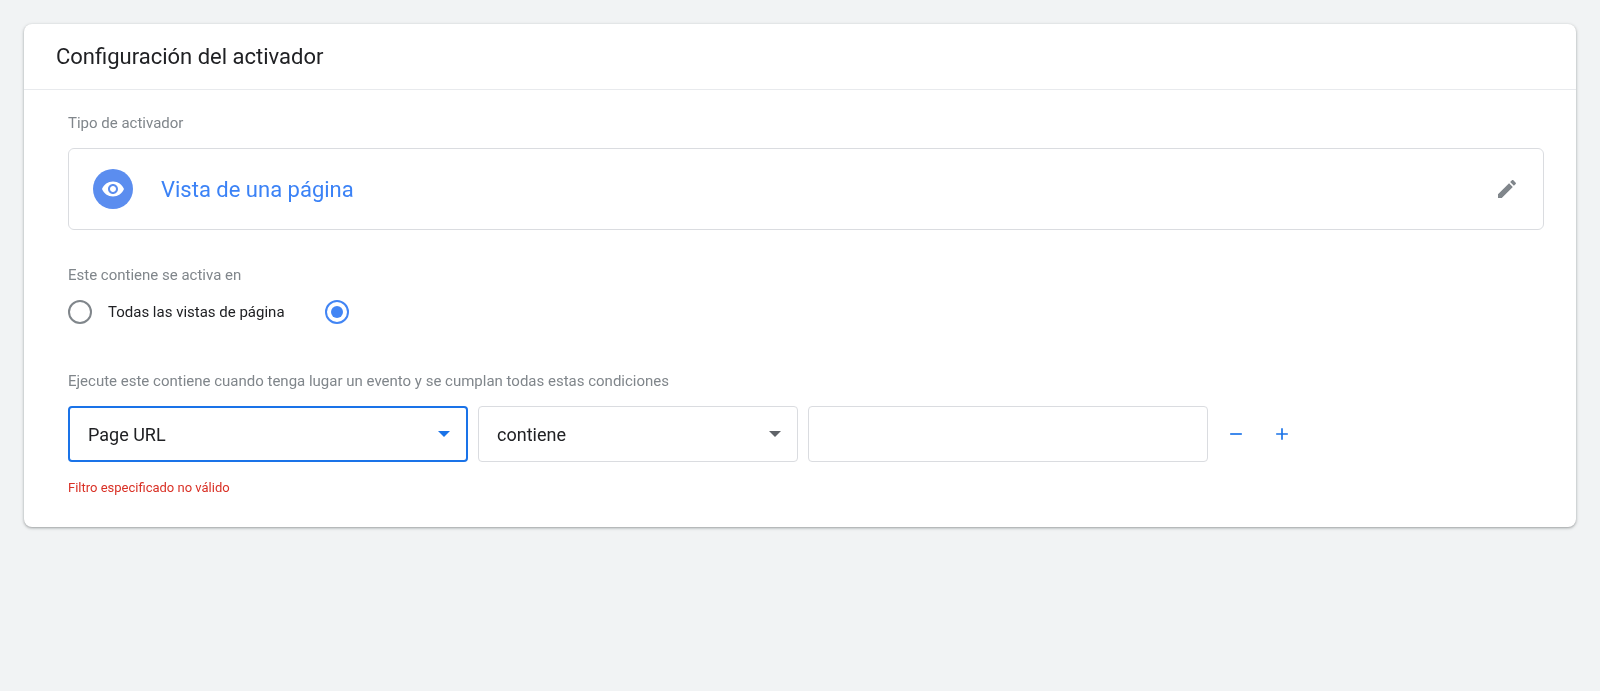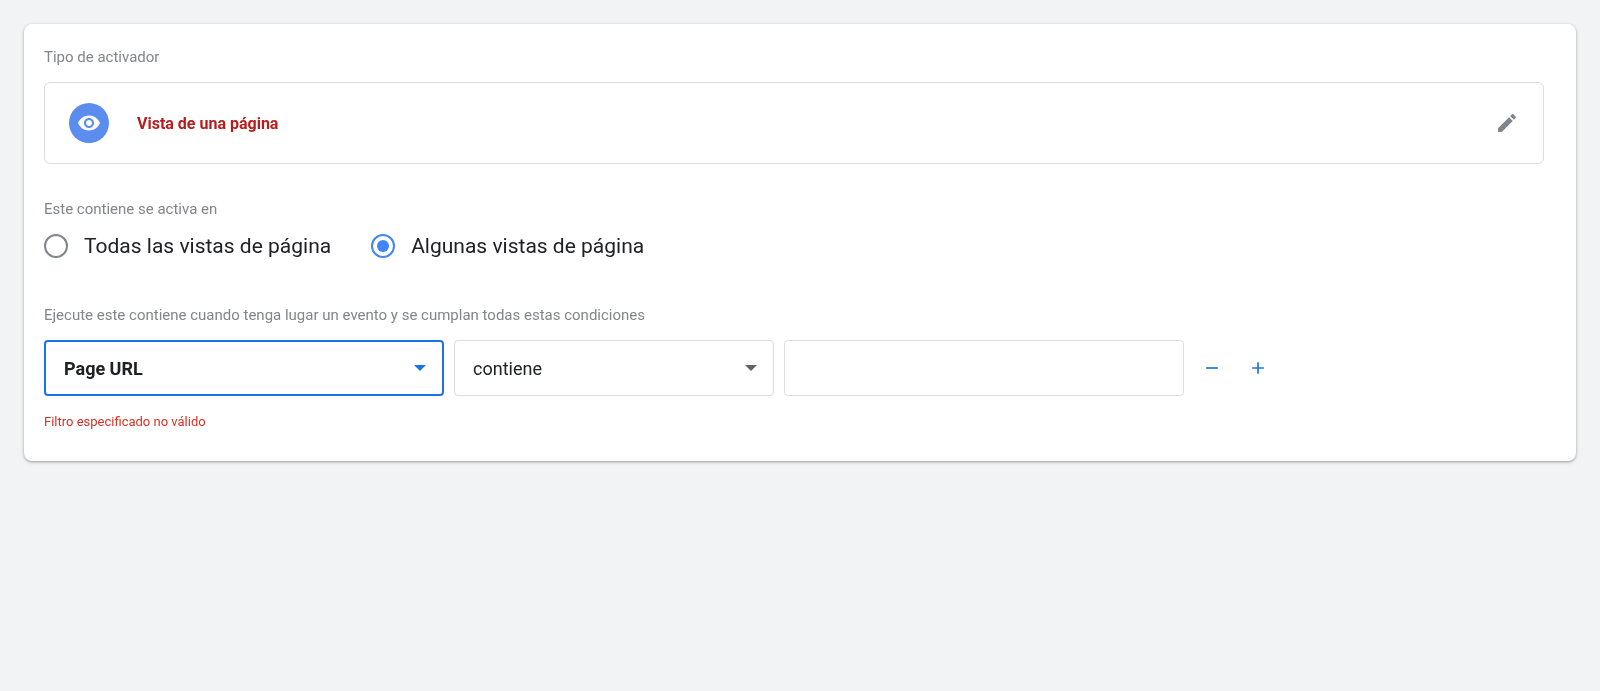--- a/index.html
+++ b/index.html
@@ -22,21 +22,21 @@
     .card-header {
       padding: 20px 32px;
       border-bottom: 1px solid #e8eaed;
     }
     .card-title {
       font-size: 22px;
       font-weight: 400;
       color: #202124;
     }
     .card-body {
-      padding: 24px 32px 32px 20px;
+      padding: 24px 32px 32px 44px;
     }
     .section-label {
       font-size: 15px;
       color: #80868b;
       margin-bottom: 16px;
     }
     .trigger-type-row {
       display: flex;
       align-items: center;
       border: 1px solid #dadce0;
@@ -49,24 +49,23 @@
       height: 40px;
       border-radius: 50%;
       background: #5b8def;
       display: flex;
       align-items: center;
       justify-content: center;
       margin-right: 28px;
       flex-shrink: 0;
     }
     .trigger-type-label {
-      font-size: 16px;
-      color: #b91c1c;
+      font-size: 22px;
+      color: #3b82f6;
       flex: 1;
-      font-weight: bold;
     }
     .edit-icon {
       color: #80868b;
       cursor: pointer;
       display: flex;
       align-items: center;
     }
     .radio-group {
       display: flex;
       gap: 40px;
@@ -91,21 +90,21 @@
     .radio-circle.selected {
       border-color: #4285f4;
     }
     .radio-dot {
       width: 12px;
       height: 12px;
       border-radius: 50%;
       background: #4285f4;
     }
     .radio-label {
-      font-size: 21px;
+      font-size: 15px;
       color: #202124;
     }
     .condition-row {
       display: flex;
       gap: 10px;
       align-items: center;
       margin-top: 12px;
     }
     .select-box {
       position: relative;
@@ -115,21 +114,20 @@
       display: flex;
       align-items: center;
       padding: 0 18px;
       font-size: 18px;
       color: #202124;
       cursor: pointer;
       background: #fff;
     }
     .select-box.active {
       border: 2px solid #1a73e8;
-      font-weight: bold;
     }
     .select-variable {
       width: 400px;
     }
     .select-operator {
       width: 320px;
     }
     .input-value {
       width: 400px;
       border: 1px solid #dadce0;
@@ -167,20 +165,23 @@
     .error-text {
       color: #d93025;
       font-size: 13px;
       margin-top: 18px;
     }
   </style>
 </head>
 <body>
 
 <div class="card">
+  <div class="card-header">
+    <h2 class="card-title">Configuración del activador</h2>
+  </div>
   <div class="card-body">
 
     <div class="section-label">Tipo de activador</div>
     <div class="trigger-type-row">
       <div class="eye-icon-circle">
         <svg width="24" height="24" viewBox="0 0 24 24" fill="none">
           <path d="M12 4.5C7 4.5 2.73 7.61 1 12c1.73 4.39 6 7.5 11 7.5s9.27-3.11 11-7.5c-1.73-4.39-6-7.5-11-7.5zM12 17c-2.76 0-5-2.24-5-5s2.24-5 5-5 5 2.24 5 5-2.24 5-5 5zm0-8c-1.66 0-3 1.34-3 3s1.34 3 3 3 3-1.34 3-3-1.34-3-3-3z" fill="#ffffff"></path>
         </svg>
       </div>
       <div class="trigger-type-label">Vista de una página</div>
@@ -194,21 +195,20 @@
     <div class="section-label">Este contiene se activa en</div>
     <div class="radio-group">
       <div class="radio-option">
         <div class="radio-circle"></div>
         <span class="radio-label">Todas las vistas de página</span>
       </div>
       <div class="radio-option">
         <div class="radio-circle selected">
           <div class="radio-dot"></div>
         </div>
-        <span class="radio-label">Algunas vistas de página</span>
       </div>
     </div>
 
     <div class="section-label">Ejecute este contiene cuando tenga lugar un evento y se cumplan todas estas condiciones</div>
     <div class="condition-row">
       <div class="select-box select-variable active">
         <span>Page URL</span>
         <span class="dropdown-arrow blue">
           <svg width="12" height="12" viewBox="0 0 10 5">
               <path d="M0 0l5 5 5-5z"></path>

